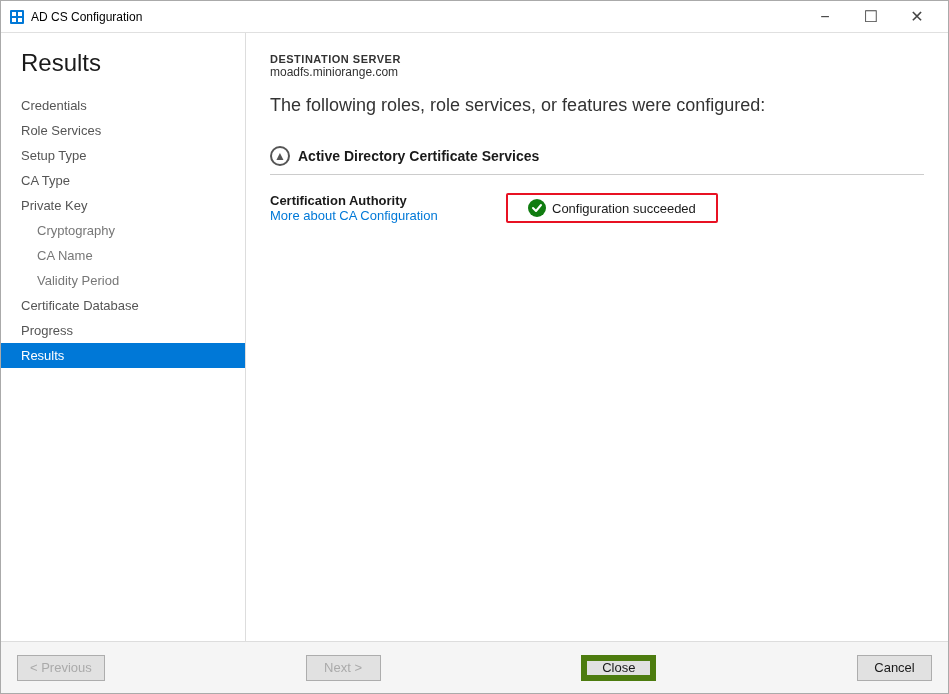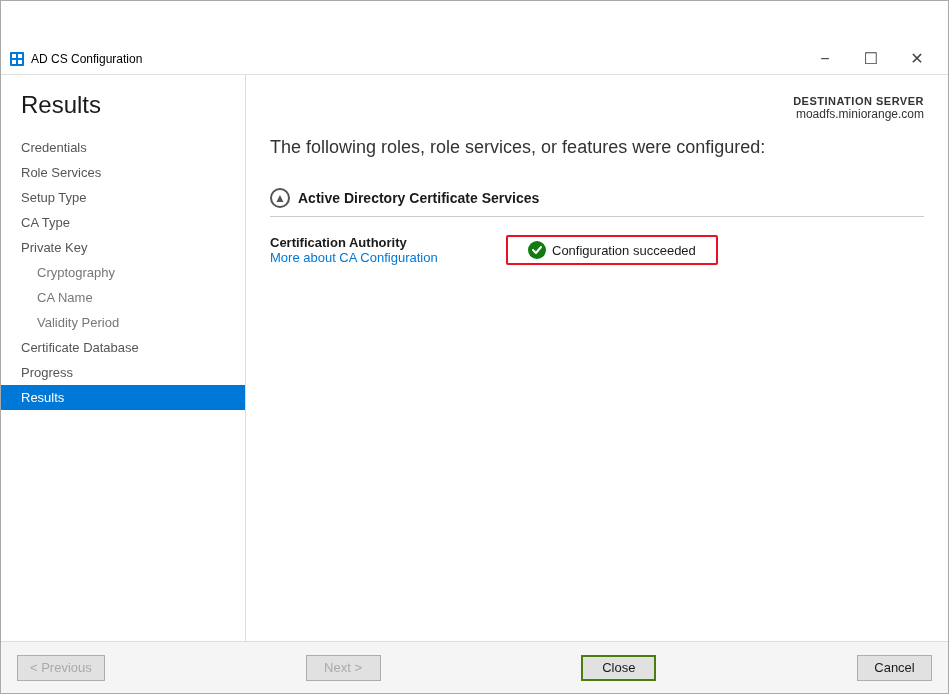--- a/index.html
+++ b/index.html
@@ -23,21 +23,20 @@
       flex-direction: column;
     }
     .title-bar {
       background: #fff;
       height: 32px;
       display: flex;
       align-items: center;
       padding: 0 8px;
       border-bottom: 1px solid #e0e0e0;
       flex-shrink: 0;
-      margin-top: 42px;
     }
     .title-bar-icon {
       width: 16px;
       height: 16px;
       margin-right: 6px;
       display: flex;
       align-items: center;
       justify-content: center;
       flex-shrink: 0;
     }
@@ -107,21 +106,21 @@
 
     
     .main {
       flex: 1;
       padding: 20px 24px;
       overflow-y: auto;
       display: flex;
       flex-direction: column;
     }
     .destination-server {
-      text-align: right;
+      text-align: left;
       margin-bottom: 16px;
     }
     .destination-server .label {
       font-size: 11px;
       font-weight: 600;
       color: #333;
       letter-spacing: 0.5px;
     }
     .destination-server .value {
       font-size: 12px;
@@ -229,21 +228,21 @@
       cursor: pointer;
       border: 1px solid #adadad;
       background: #e1e1e1;
       color: #1a1a1a;
       display: flex;
       align-items: center;
       justify-content: center;
       outline: none;
     }
     .footer-btn.highlighted {
-      border: 2px solid #4d7c0f;
+      border: 6px solid #4d7c0f;
       background: #e1e1e1;
     }
     .footer-btn:disabled {
       color: #aaa;
       cursor: default;
     }
   </style>
 </head>
 <body>
 

